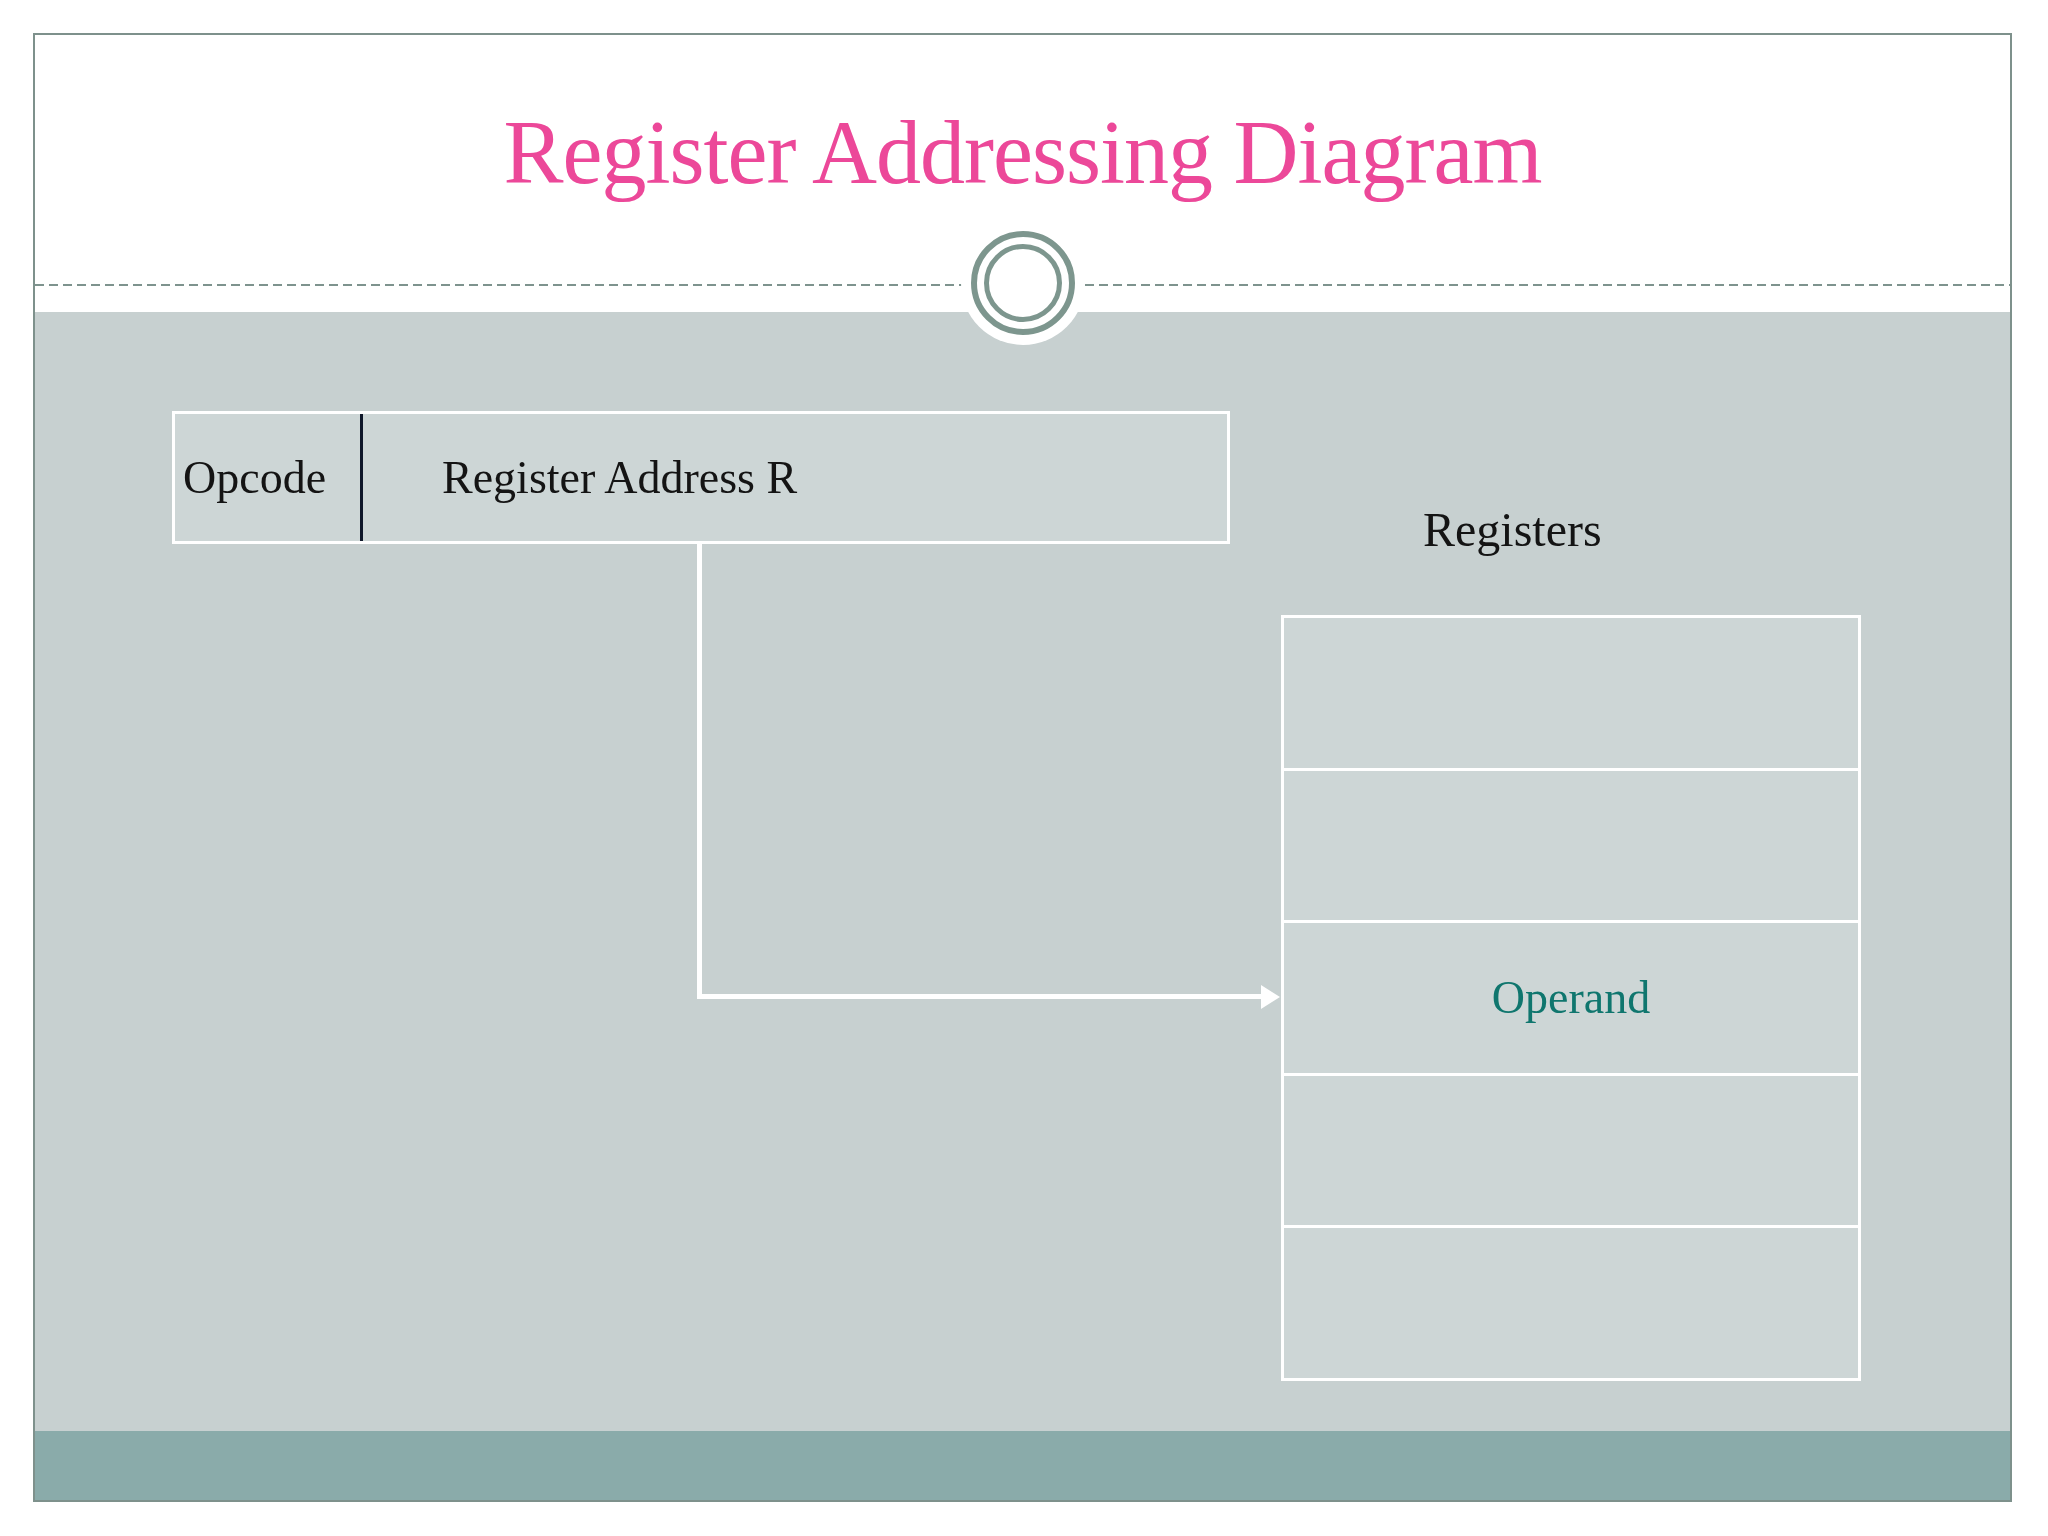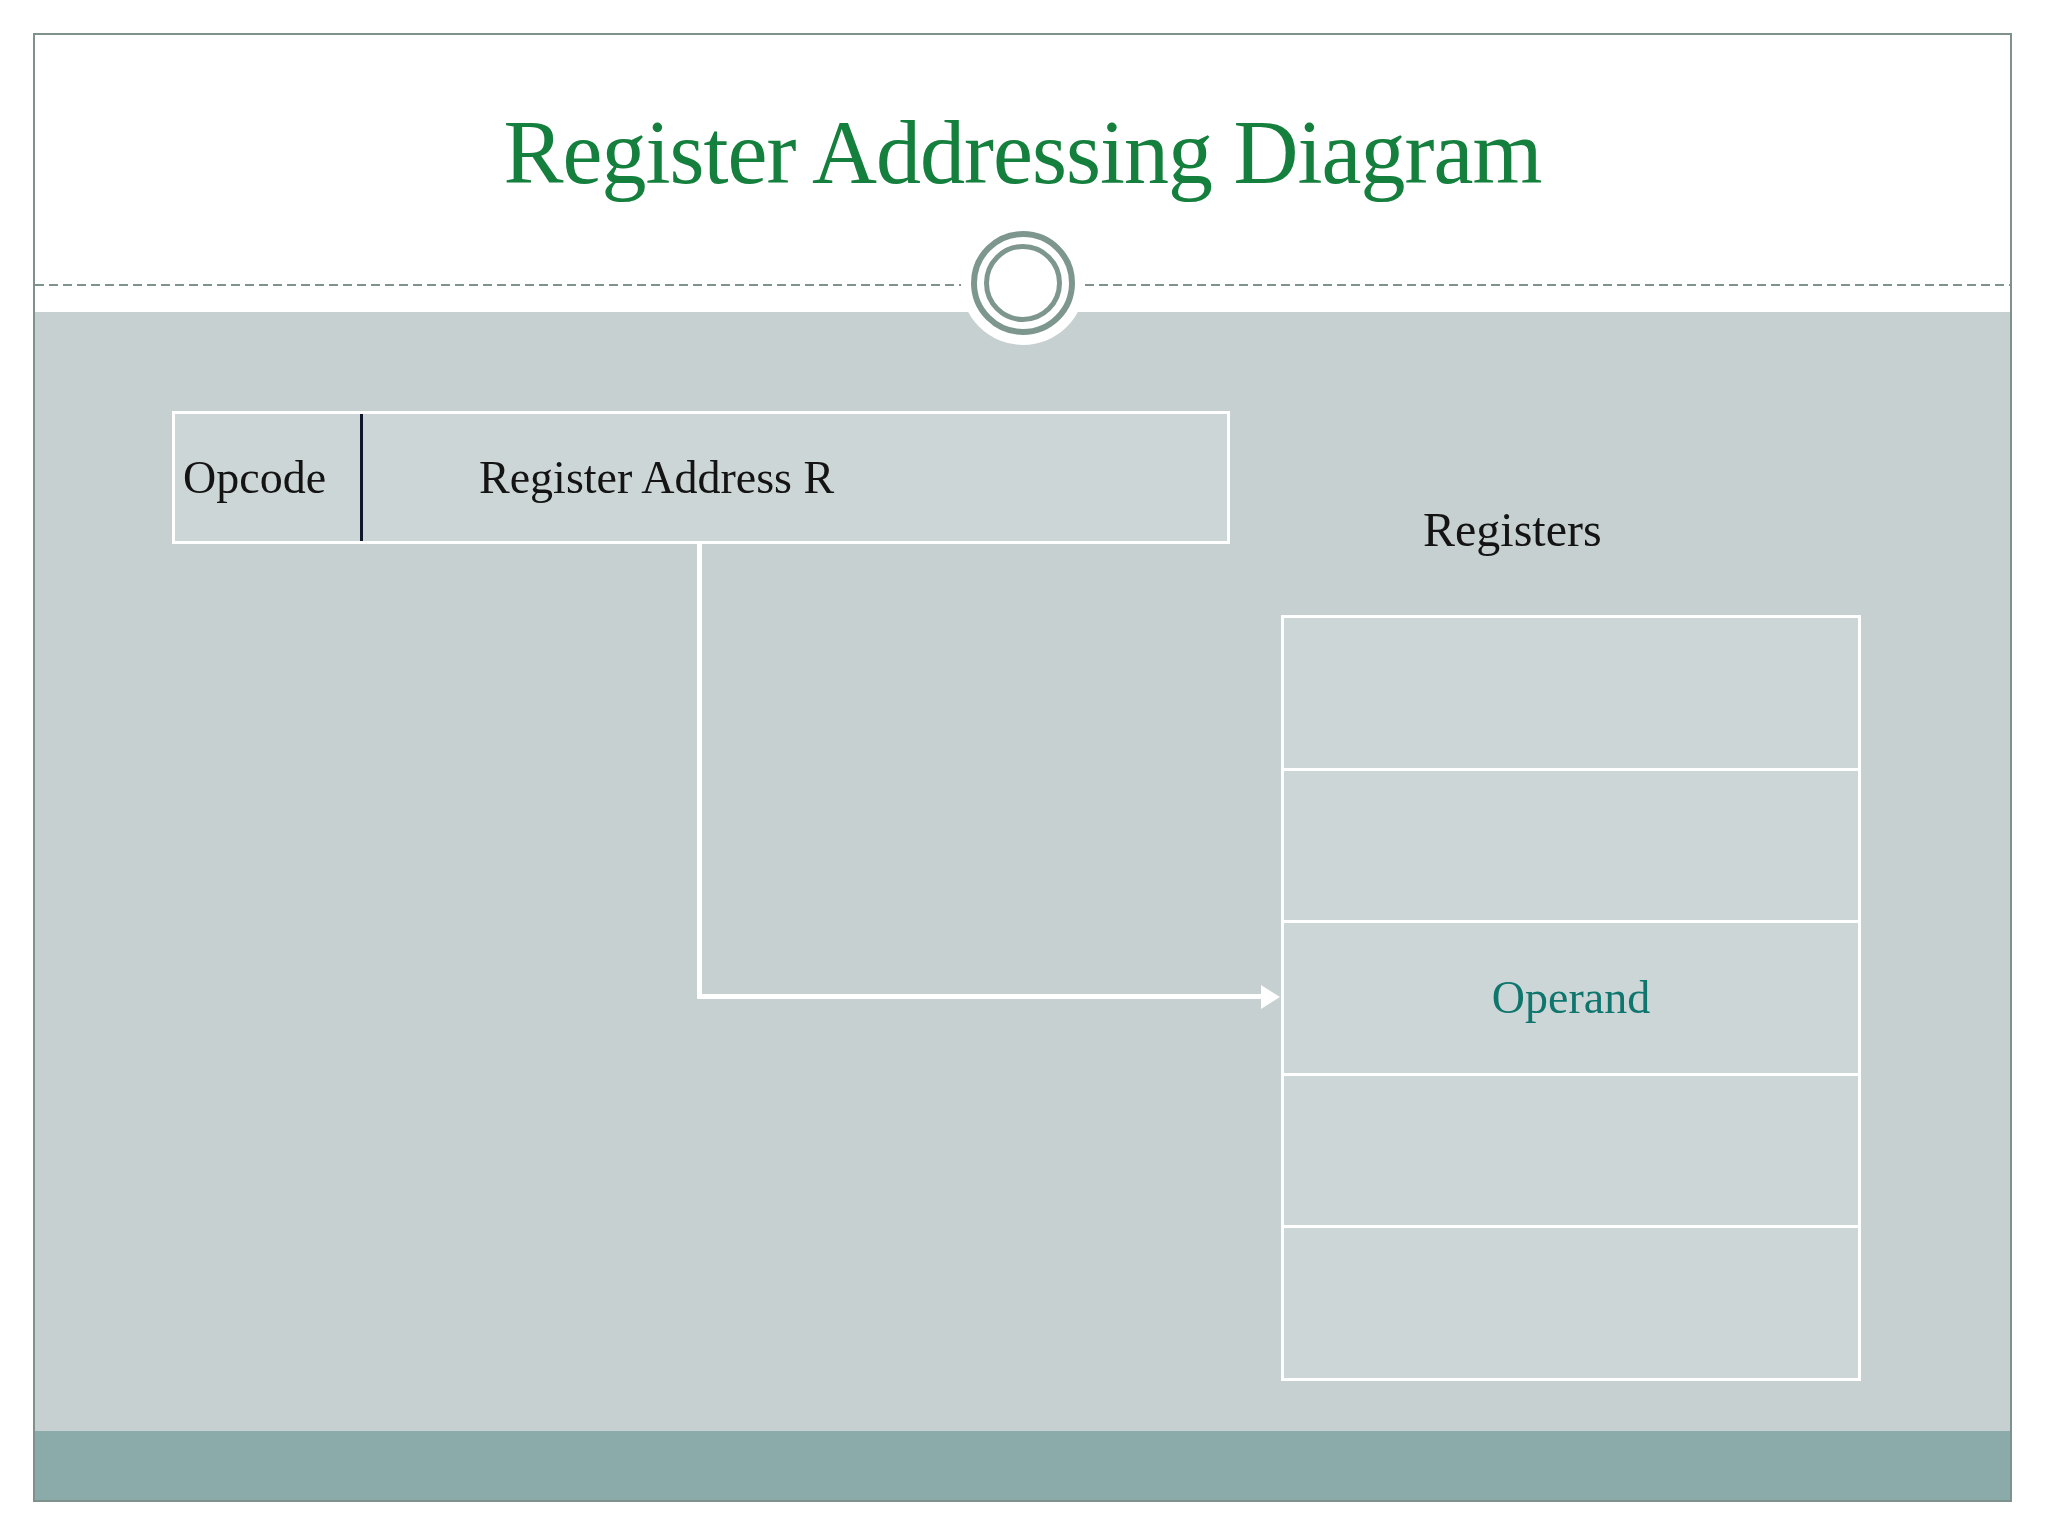--- a/index.html
+++ b/index.html
@@ -33,21 +33,21 @@
   
   .title {
     position: absolute;
     left: 0;
     top: 73px;
     width: 100%;
     text-align: center;
     font-size: 90px;
     line-height: 1;
     letter-spacing: -1px;
-    color: #15803d;
+    color: #ec4899;
     white-space: nowrap;
   }
   
   .dashed-divider {
     position: absolute;
     left: 0;
     top: 249px;
     width: 100%;
     height: 2px;
     background: repeating-linear-gradient(90deg, #7e938e 0 9px, transparent 9px 14px);
@@ -119,21 +119,21 @@
     align-items: center;
     padding-left: 8px;
     box-sizing: border-box;
     font-size: 46px;
     color: #141414;
   }
   .regaddr-cell {
     flex: 1;
     display: flex;
     align-items: center;
-    padding-left: 116px;
+    padding-left: 79px;
     box-sizing: border-box;
     font-size: 46px;
     color: #141414;
   }
   
   .registers-label {
     position: absolute;
     left: 1388px;
     top: 471px;
     font-size: 48px;

